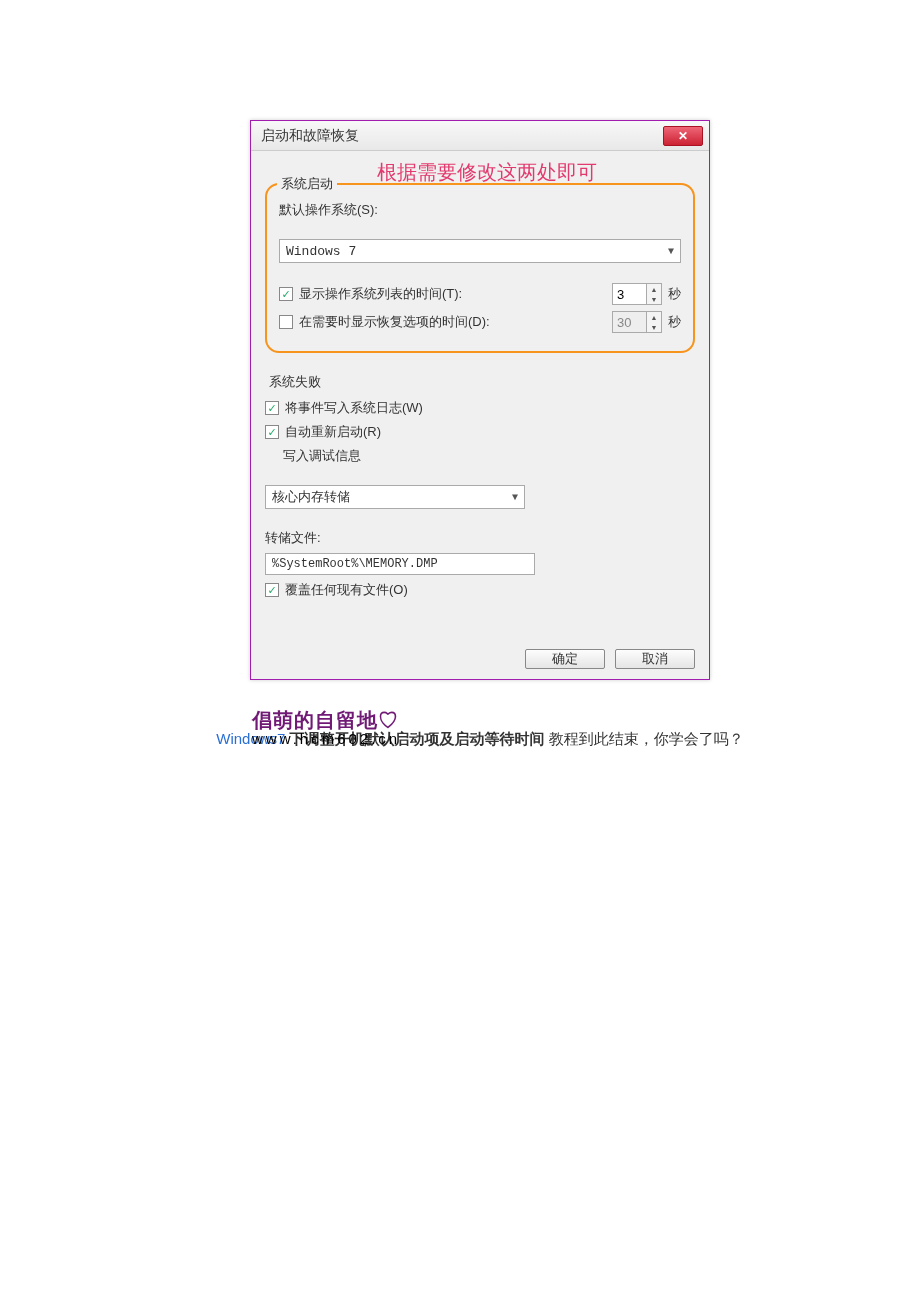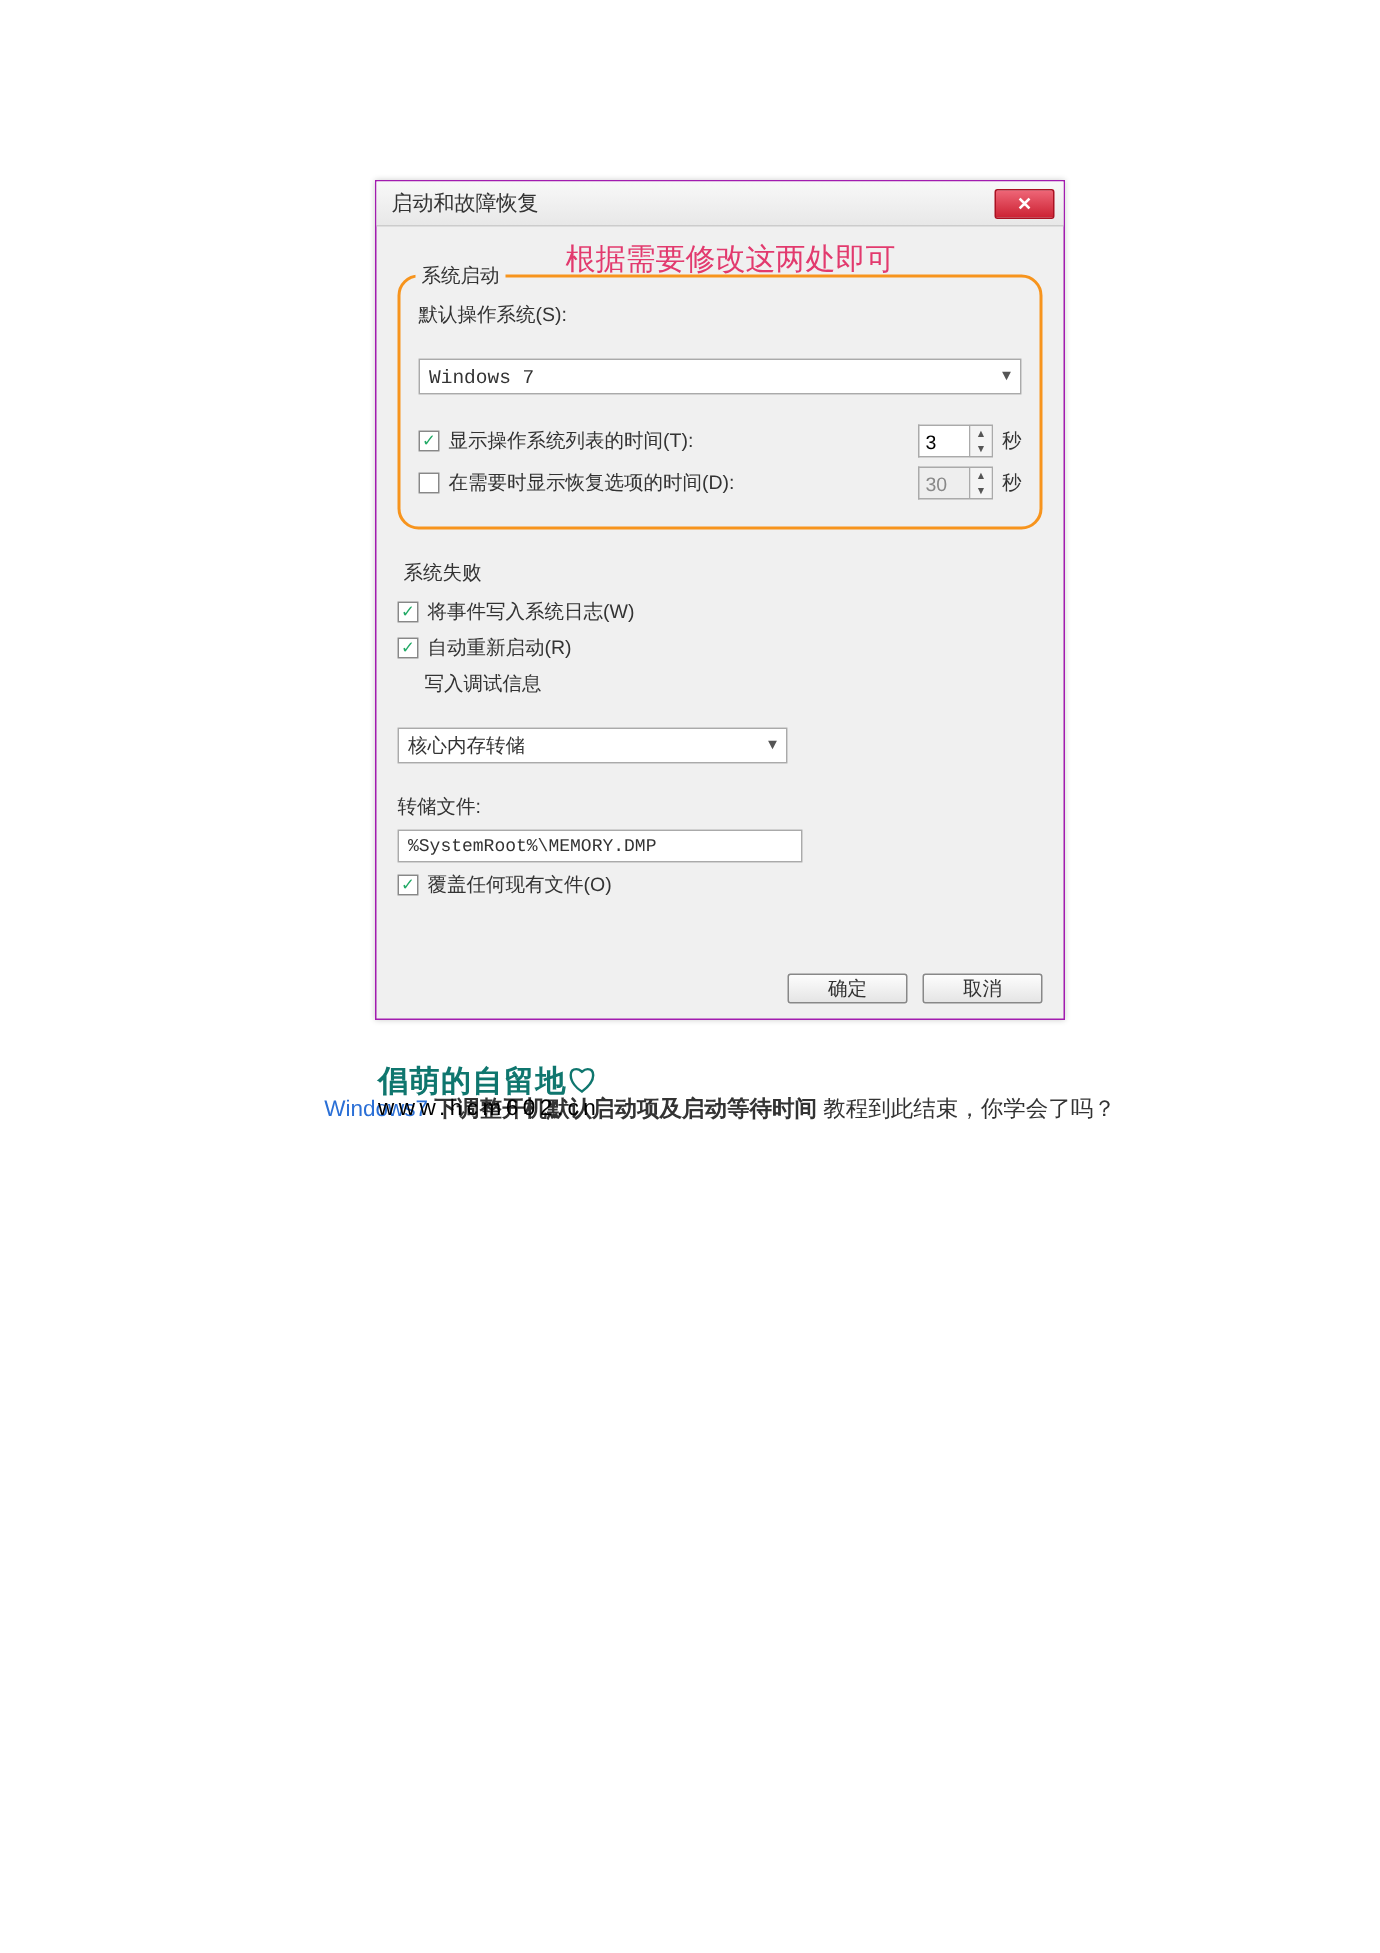--- a/index.html
+++ b/index.html
@@ -182,21 +182,21 @@
     position: absolute;
     bottom: 2px;
     left: 2px;
     font-family: "Microsoft YaHei", sans-serif;
     color: #888;
     pointer-events: none;
   }
   .watermark .wm-line1 {
     font-size: 20px;
     font-weight: bold;
-    color: #0f766e;
+    color: #701a75;
     letter-spacing: 1px;
   }
   .watermark .wm-line2 {
     font-size: 15px;
     color: #000000;
     letter-spacing: 3px;
     margin-top: -4px;
   }
   .caption {
     margin-top: 50px;

